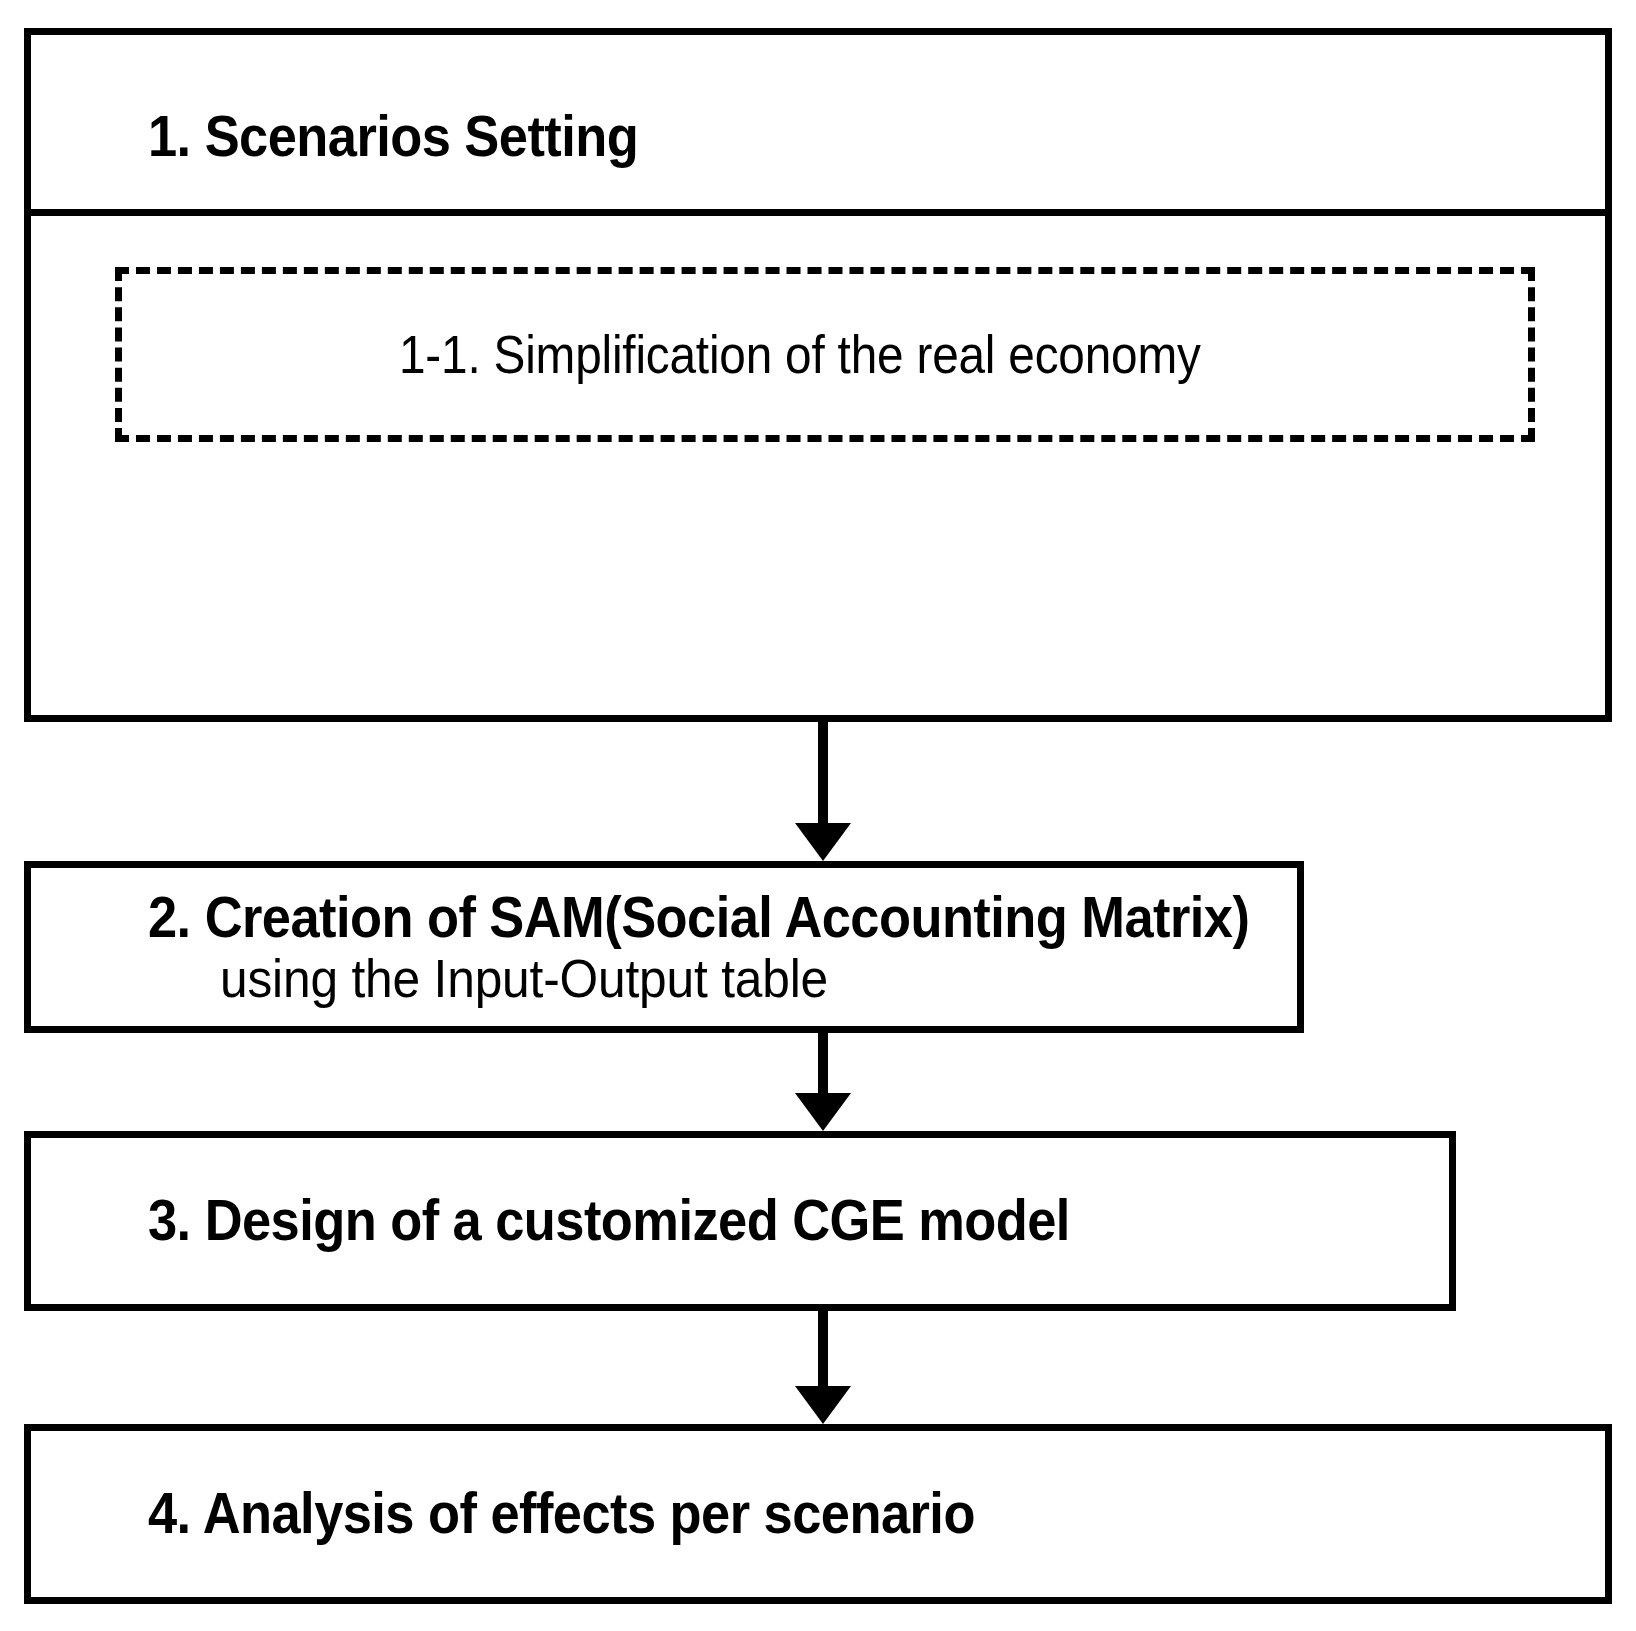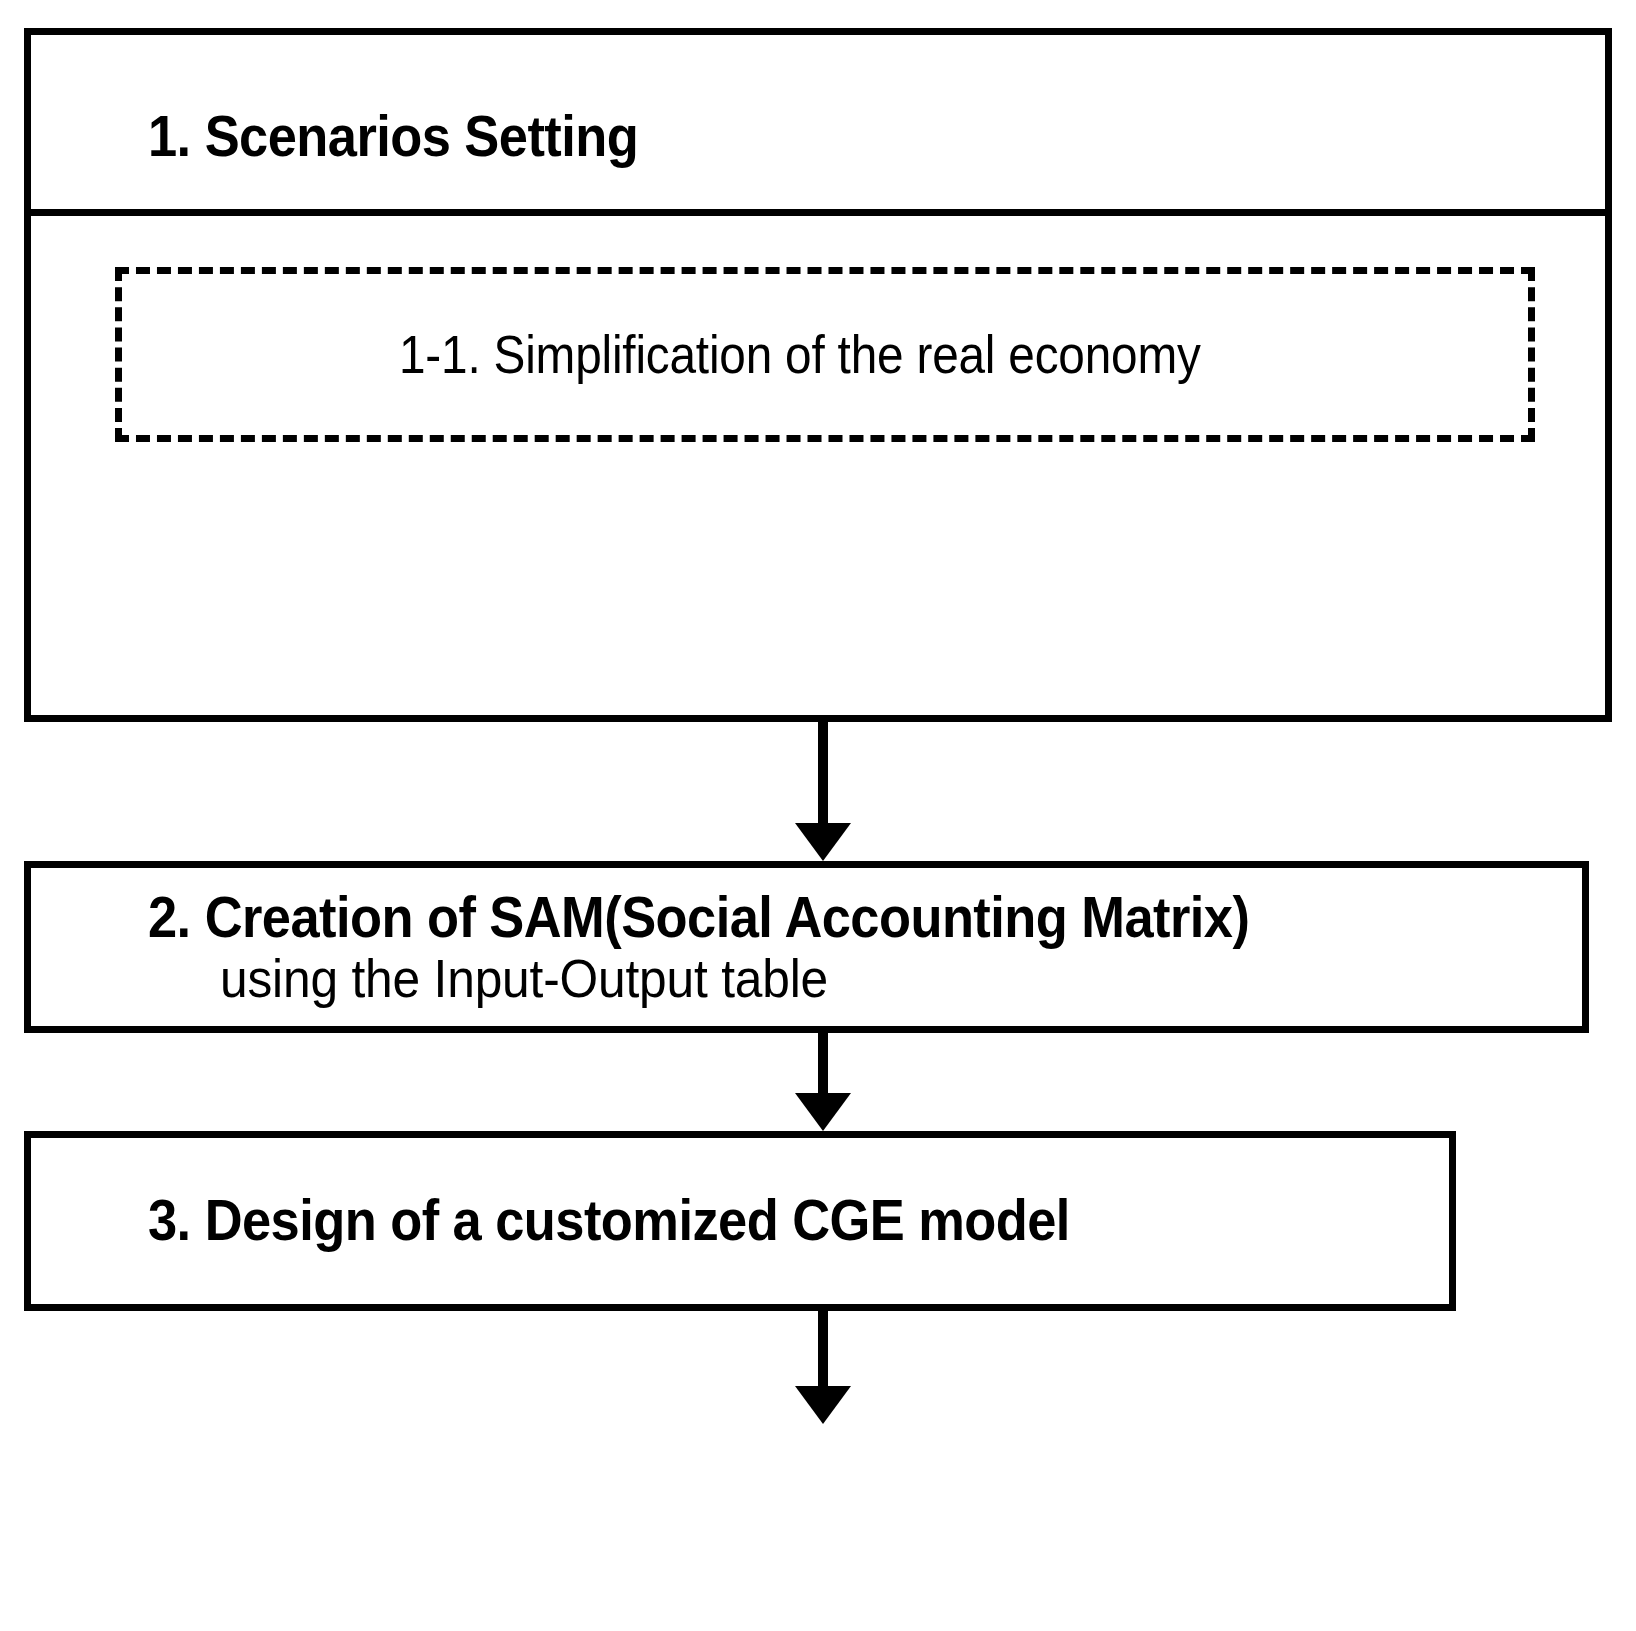--- a/index.html
+++ b/index.html
@@ -104,21 +104,21 @@
     left: 84px;
     top: 315px;
     width: 1420px;
     height: 175px;
   }
 
   
   #stage2-box {
     left: 24px;
     top: 861px;
-    width: 1565px;
+    width: 1280px;
     height: 172px;
   }
 
   #stage3-box {
     left: 24px;
     top: 1131px;
     width: 1432px;
     height: 180px;
     padding-left: 48px;
   }
@@ -246,14 +246,19 @@
     <div class="stage-text">
       <div class="stage-line-bold">3. Design of a customized CGE model</div>
     </div>
   </div>
 
   <div class="arrow" id="arrow-3-4">
     <div class="stem"></div>
     <div class="head"></div>
   </div>
 
+  <div class="solid-box" id="stage4-box">
+    <div class="stage-text">
+      <div class="stage-line-bold">4. Analysis of effects per scenario</div>
+    </div>
+  </div>
 
 </div>
 
 </body></html>

